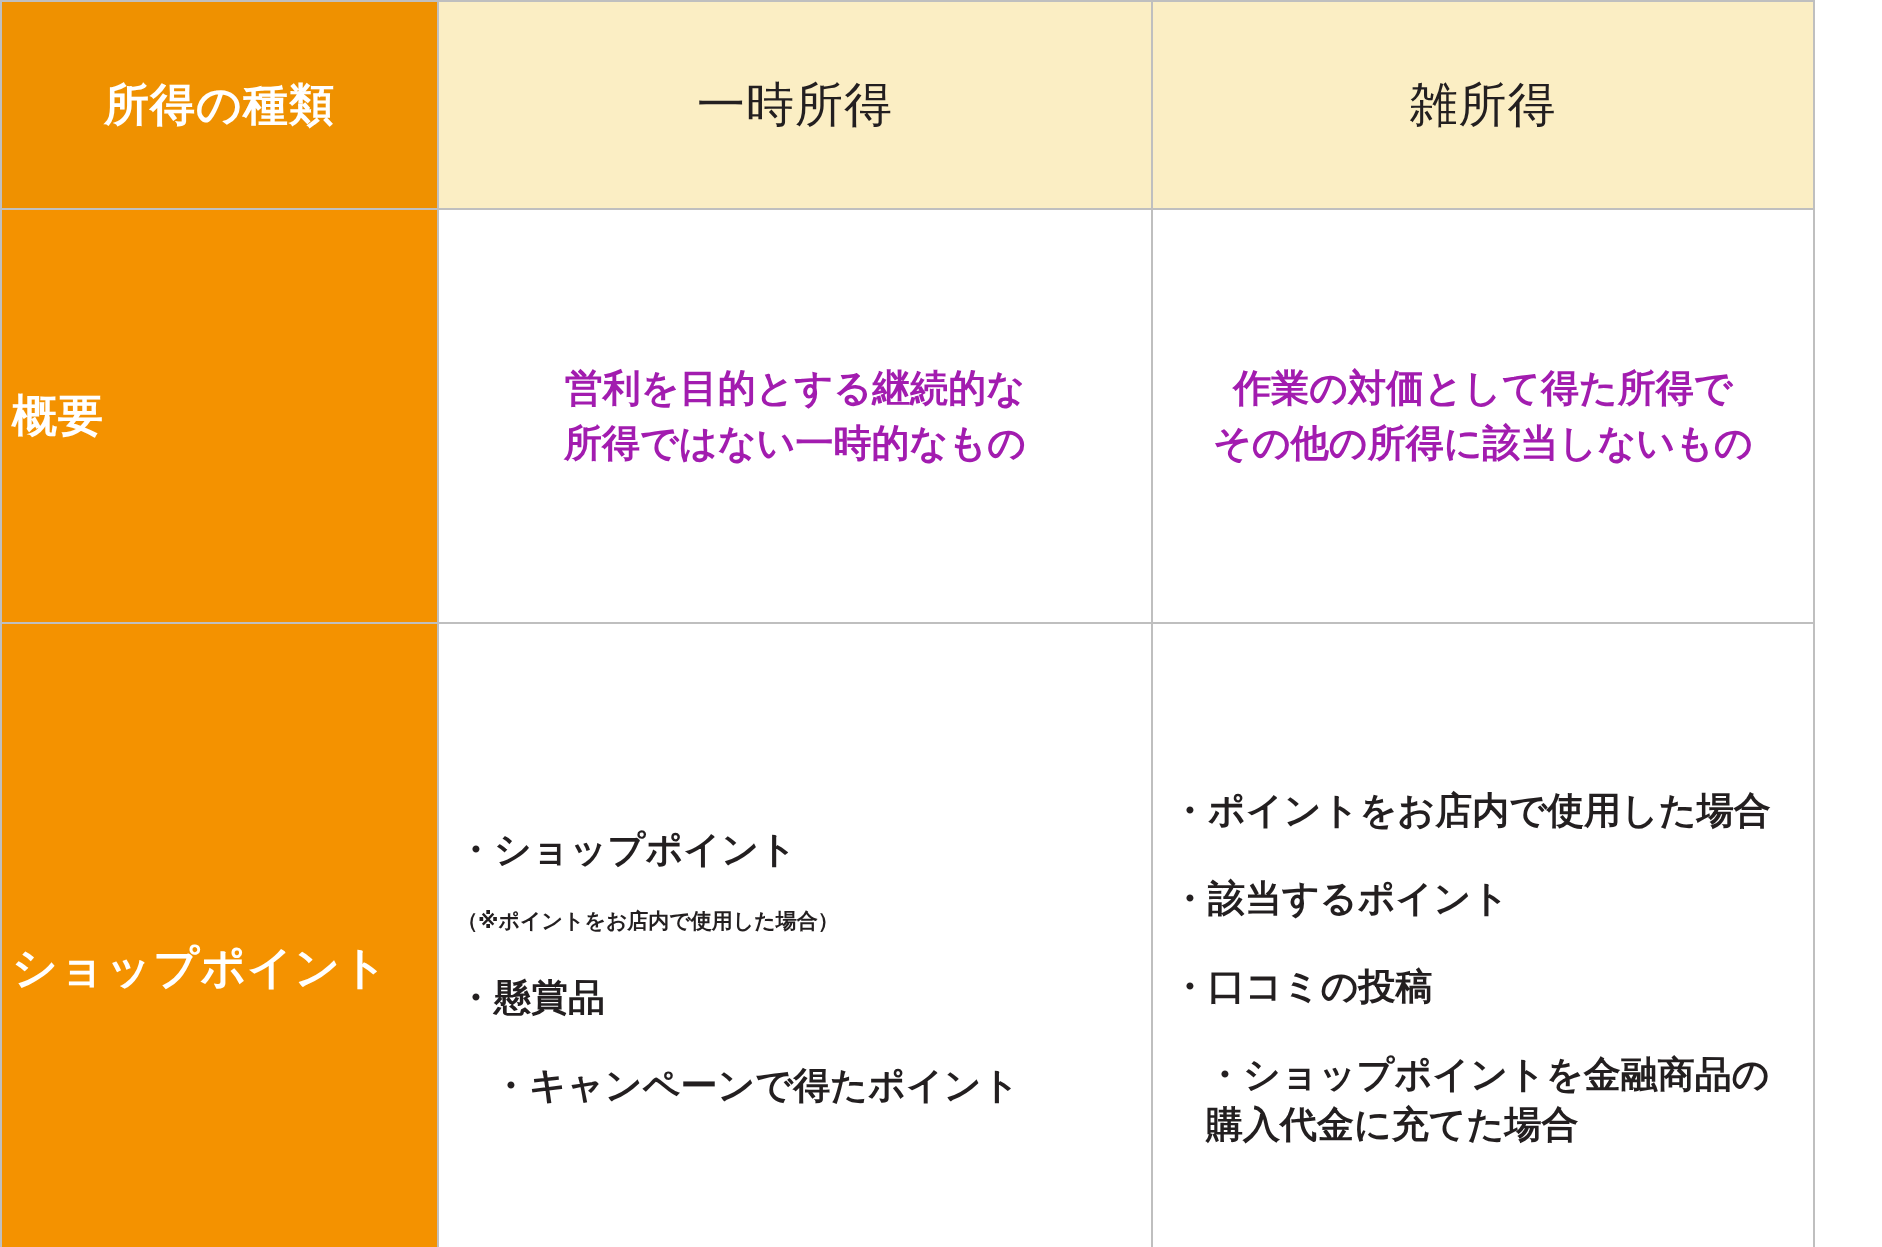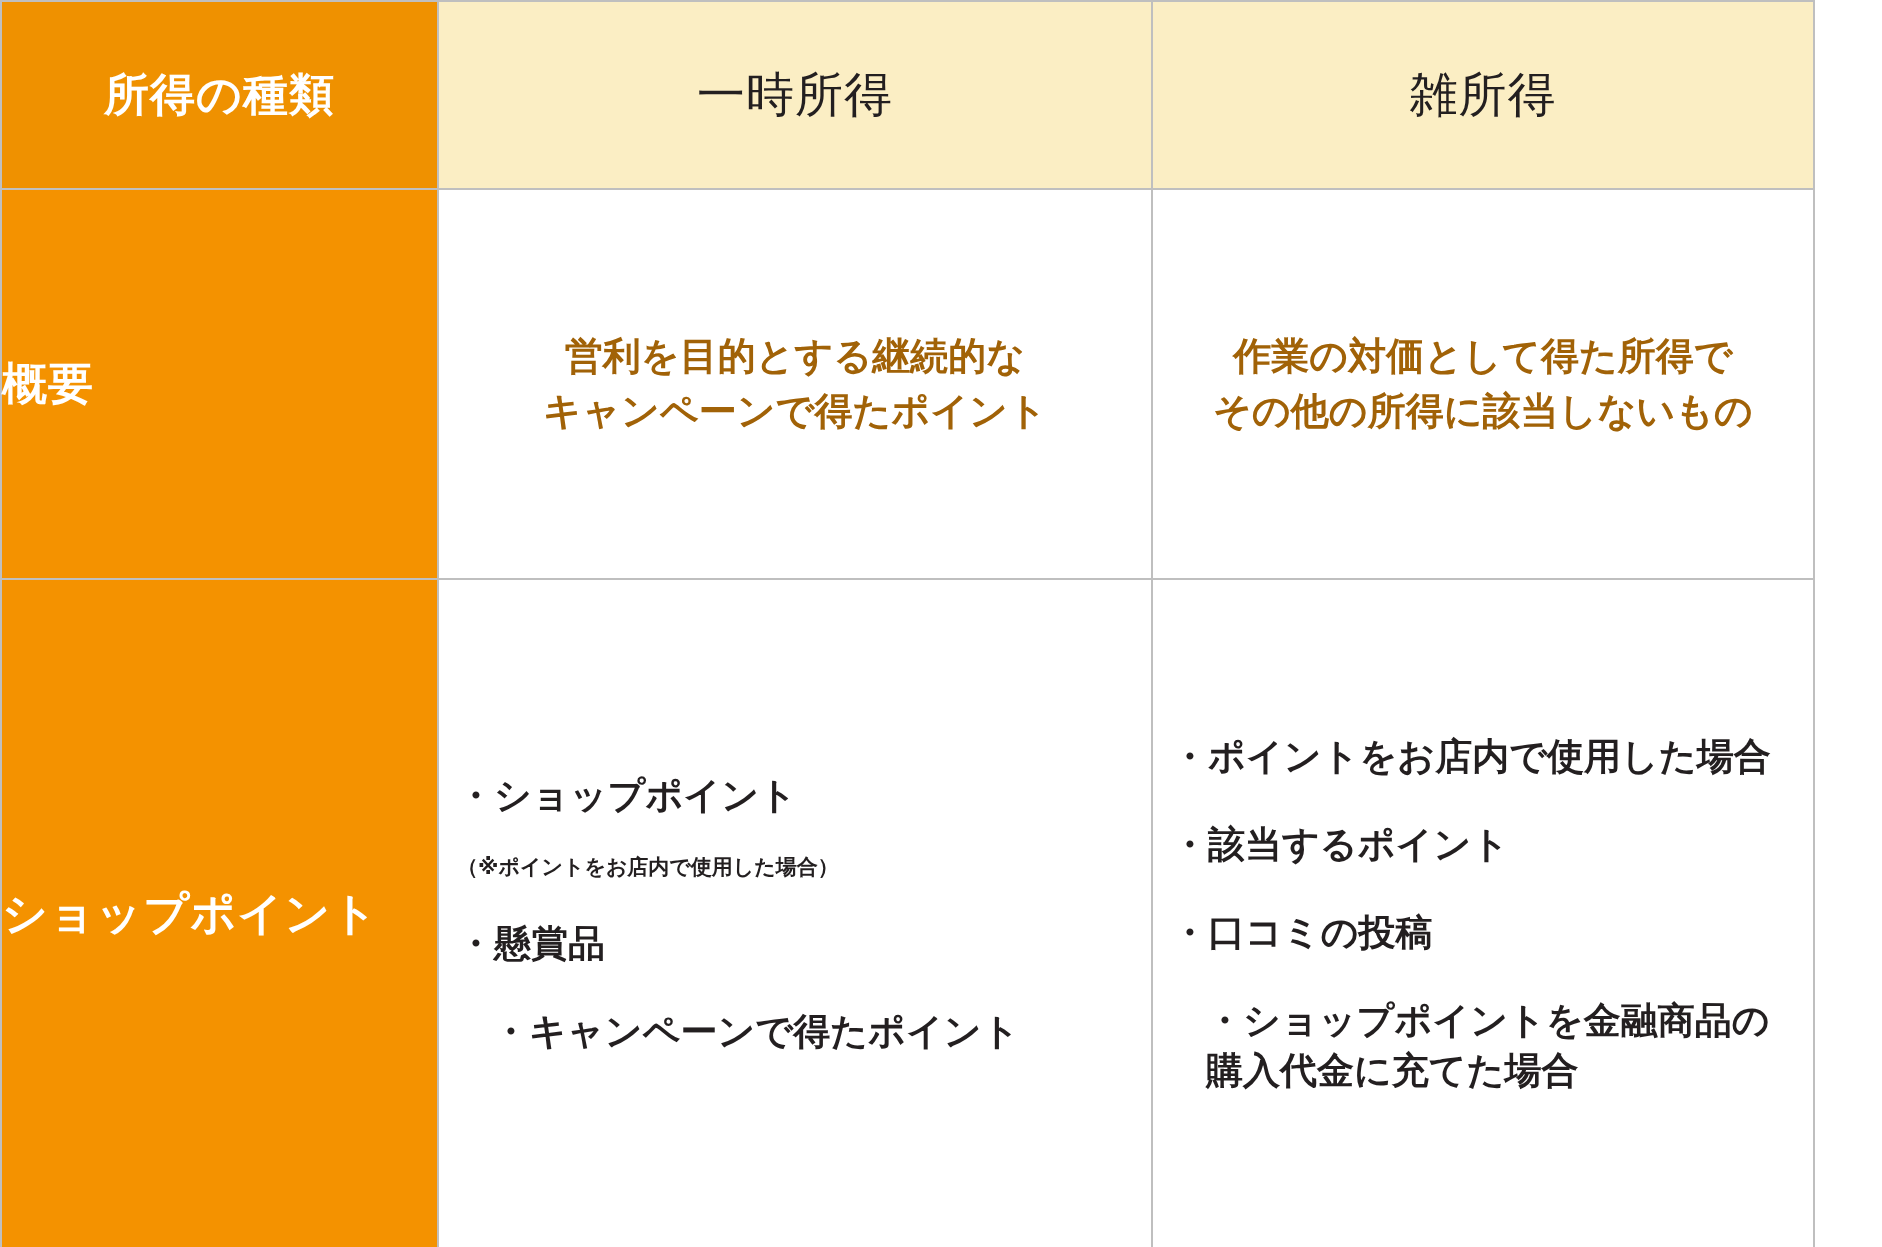--- a/index.html
+++ b/index.html
@@ -25,21 +25,21 @@
     width: 1813px;
     margin: 0;
   }
   table.income-table col.c1 { width: 437px; }
   table.income-table col.c2 { width: 714px; }
   table.income-table col.c3 { width: 662px; }
 
   td {
     border: 2px solid #bfbfbf;
     vertical-align: middle;
-    padding: 0;
+    padding: 10px;
   }
 
   
   .hdr-row td { height: 186px; }
   .hdr-label {
     background: #ef9100;
     color: #ffffff;
     font-weight: bold;
     font-size: 45px;
     text-align: center;
@@ -59,26 +59,26 @@
   .row-label {
     background: #f49200;
     color: #ffffff;
     font-weight: bold;
     font-size: 45px;
     letter-spacing: 1px;
     line-height: 1.25;
   }
   .cell-body {
     background: #ffffff;
-    color: #a16207;
+    color: #a21caf;
     font-weight: bold;
     font-size: 38px;
     line-height: 1.45;
     text-align: center;
-    padding: 4px 26px;
+    padding: 16px 26px;
   }
 
   
   .row3 td { height: 668px; }
   .cell-list {
     background: #ffffff;
     color: #231f20;
     font-weight: bold;
     font-size: 37px;
     line-height: 1.35;
@@ -112,21 +112,21 @@
       <tr class="hdr-row">
         <td class="hdr-label">所得の種類</td>
         <td class="hdr-col">一時所得</td>
         <td class="hdr-col">雑所得</td>
       </tr>
 
       <tr class="row2">
         <td class="row-label">概要</td>
         <td class="cell-body">
           <div>営利を目的とする継続的な</div>
-          <div>キャンペーンで得たポイント</div>
+          <div>所得ではない一時的なもの</div>
         </td>
         <td class="cell-body">
           <div>作業の対価として得た所得で</div>
           <div>その他の所得に該当しないもの</div>
         </td>
       </tr>
 
       <tr class="row3">
         <td class="row-label">ショップポイント</td>
         <td class="cell-list left-col">

